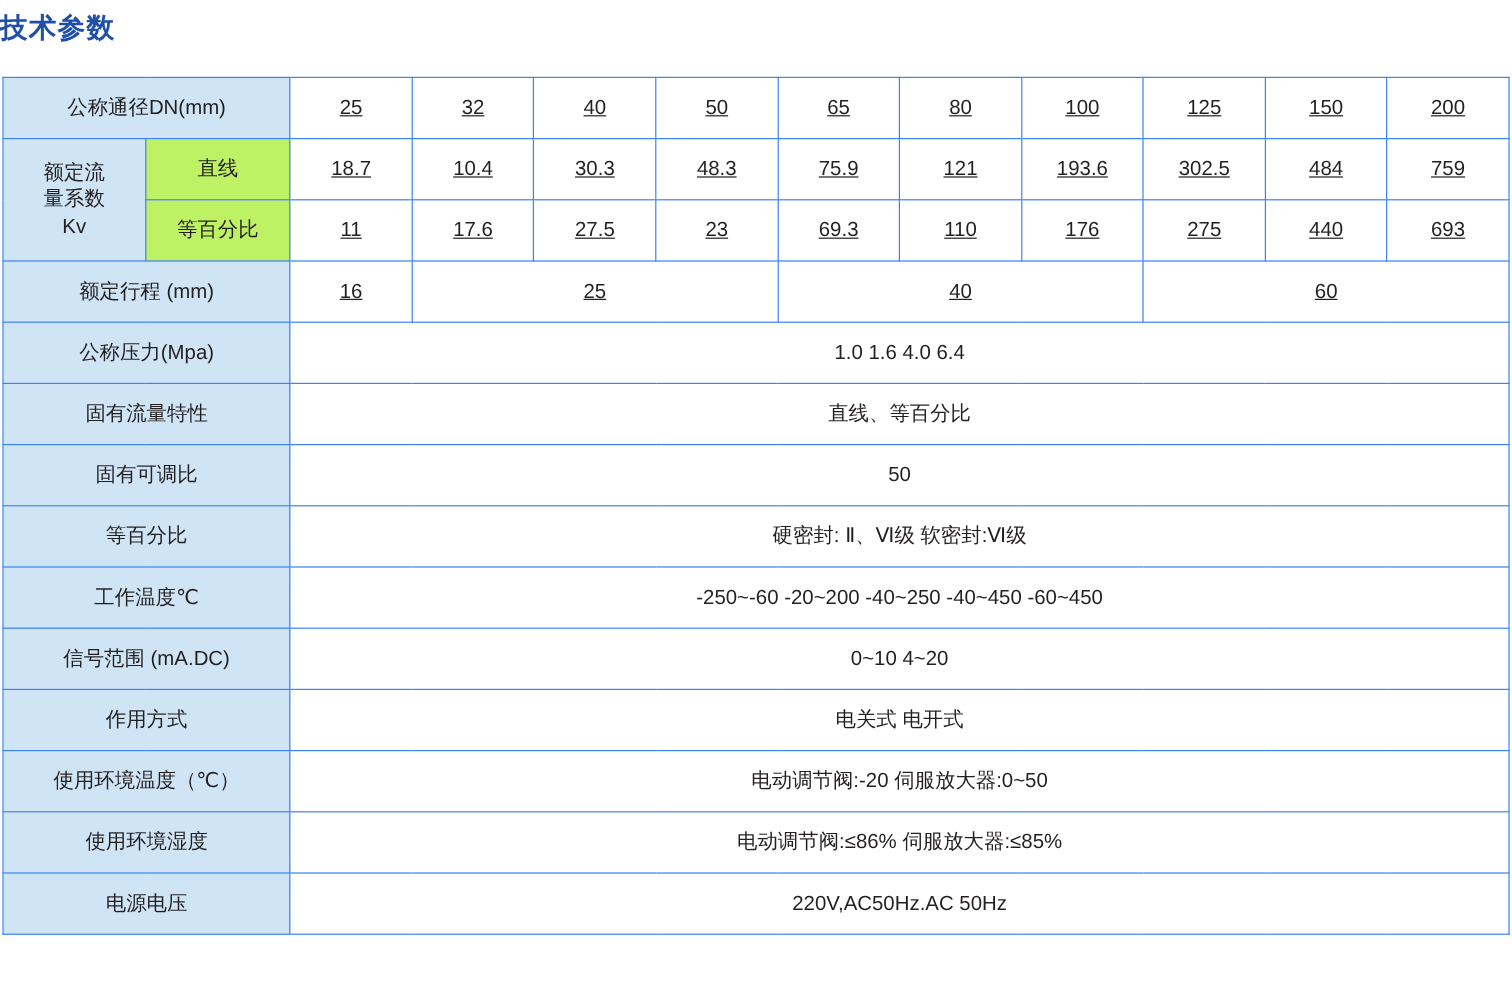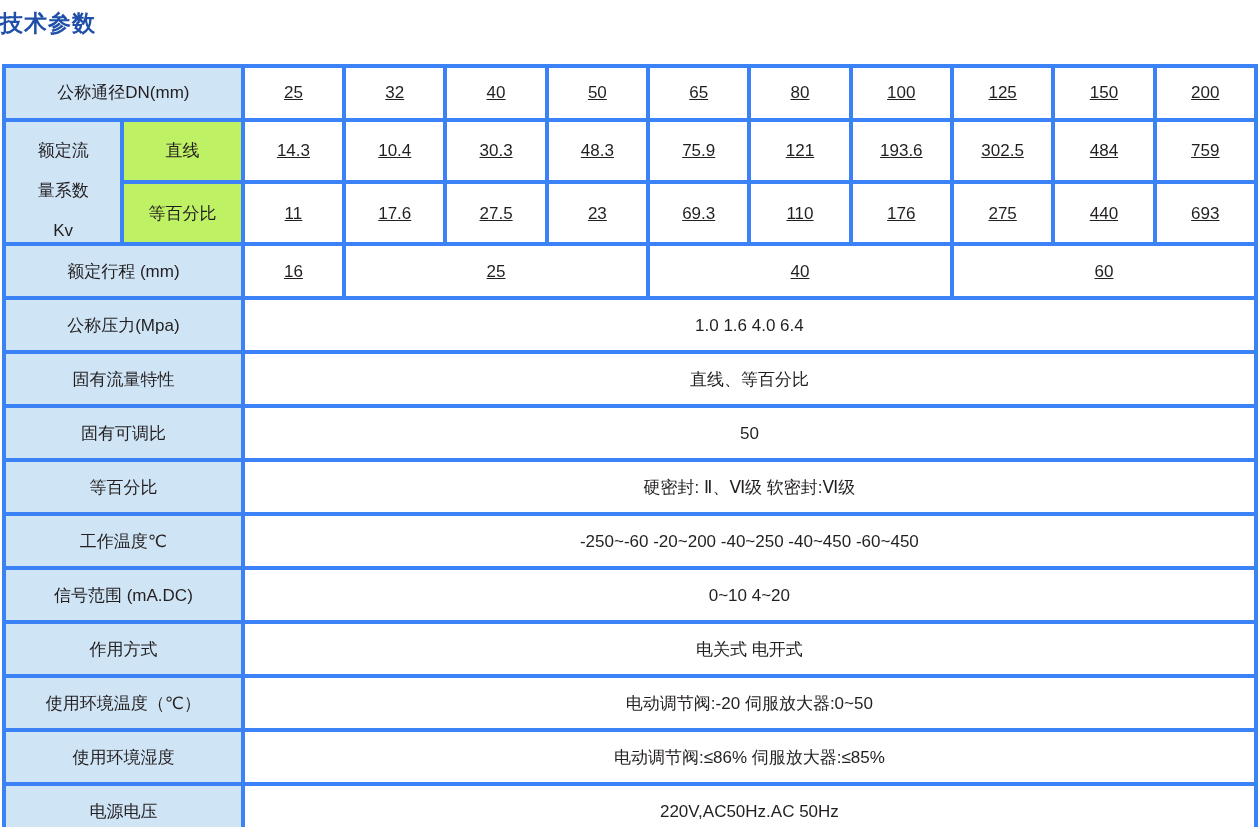--- a/index.html
+++ b/index.html
@@ -31,21 +31,21 @@
   }
   table.spec {
     position: absolute;
     left: 2px;
     top: 64px;
     width: 1256px;
     border-collapse: collapse;
     table-layout: fixed;
   }
   table.spec td {
-    border: 4px solid #3b82f6;
+    border: 1px solid #3b82f6;
     text-align: center;
     vertical-align: middle;
     font-size: 17px;
     color: #231f20;
     padding: 0;
     height: 50px;
     line-height: 1.25;
   }
   td.label {
     background: #cfe4f5;
@@ -60,21 +60,20 @@
     text-decoration: underline;
   }
   td.wide {
     background: #ffffff;
     font-size: 17px;
     border-radius: 13px;
   }
   .kv-label-inner {
     display: block;
     line-height: 1.3;
-    margin-top: 18px;
   }
 </style>
 </head>
 <body>
 
 <div class="page">
 
   <div class="title">技术参数</div>
 
   <table class="spec">
@@ -107,21 +106,21 @@
         <td class="val">200</td>
       </tr>
 
       <tr>
         <td class="label" rowspan="2">
           <span class="kv-label-inner">额定流</span>
           <span class="kv-label-inner">量系数</span>
           <span class="kv-label-inner">Kv</span>
         </td>
         <td class="sublabel">直线</td>
-        <td class="val">14.3</td>
+        <td class="val">18.7</td>
         <td class="val">10.4</td>
         <td class="val">30.3</td>
         <td class="val">48.3</td>
         <td class="val">75.9</td>
         <td class="val">121</td>
         <td class="val">193.6</td>
         <td class="val">302.5</td>
         <td class="val">484</td>
         <td class="val">759</td>
       </tr>

